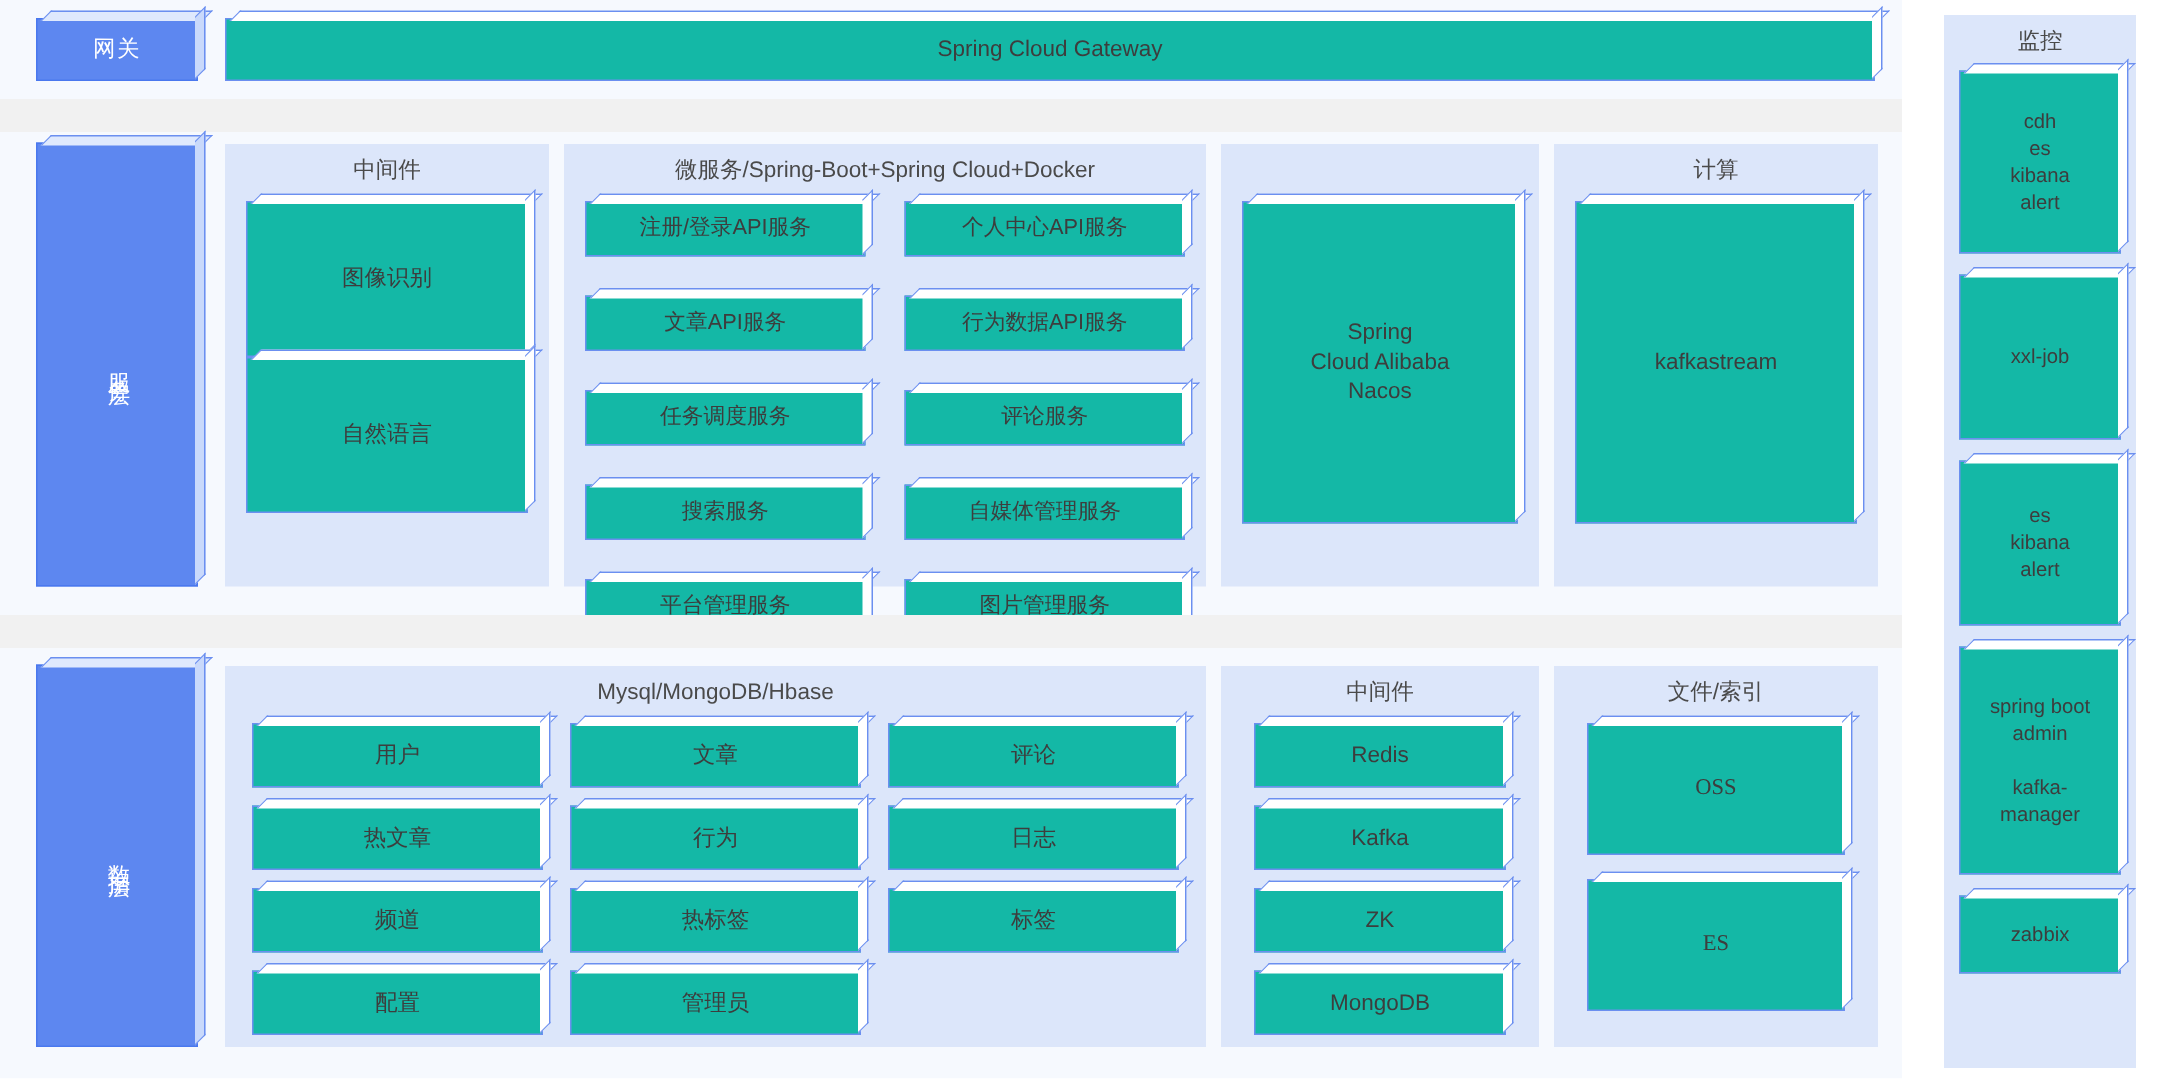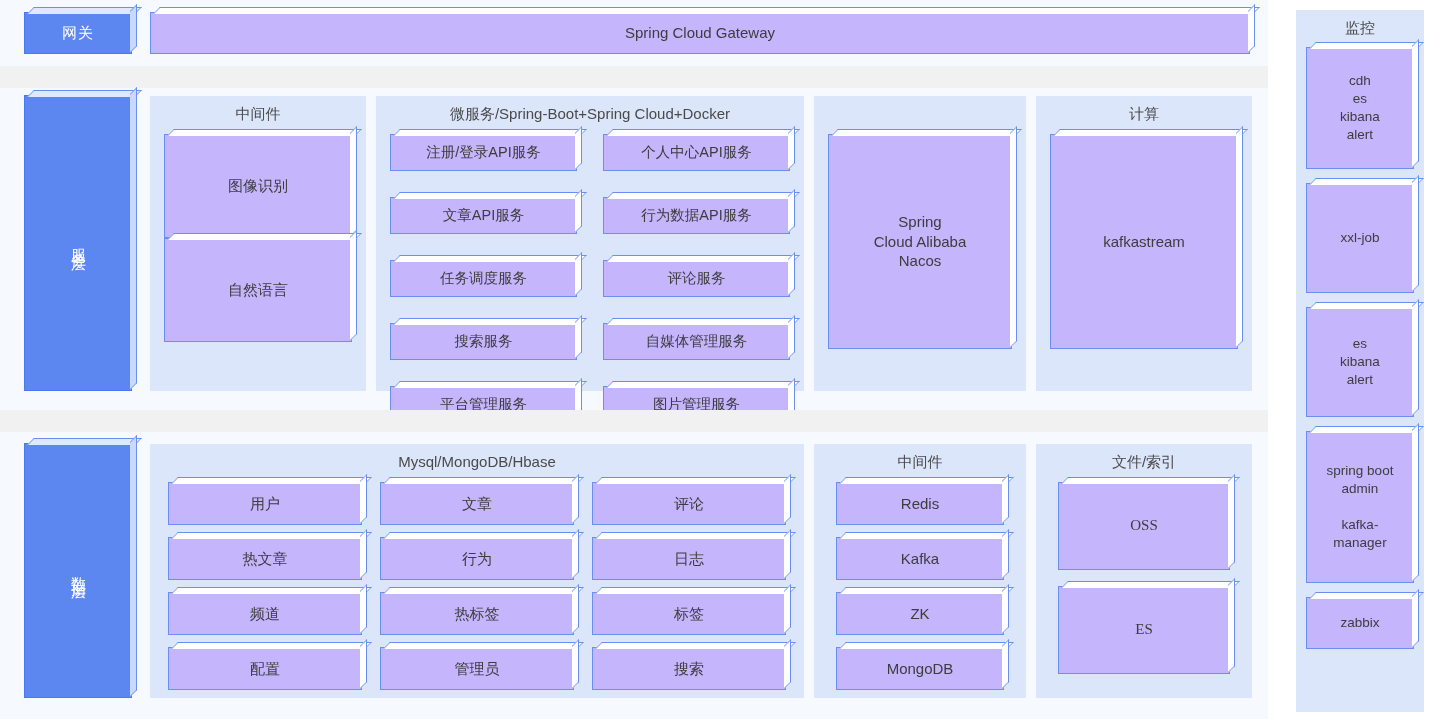--- a/index.html
+++ b/index.html
@@ -12,21 +12,21 @@
 
   
   #root { position: relative; width: 1440px; height: 719px; background:#ffffff;border-radius:25px; }
 
   .band          { position: absolute; left: 0; width: 1268px; background: #f6f9fe; }
   .gap-band      { position: absolute; left: 0; width: 1268px; background: #f1f1f1; }
 
   
   .cube {
     position: relative;
-    background: #c4b5fd;
+    background: #14b8a6;
     border: 1px solid #6b8ff0;
     display: flex; align-items: center; justify-content: center;
     text-align: center;
     color: #3d3d3d;
     line-height: 1.32;
   }
   
   .cube::before {
     content: "";
     position: absolute;
@@ -255,23 +255,20 @@
           </div>
         <div class="cube item-l">
           <span class="txt">标签</span>
           </div>
         <div class="cube item-l">
           <span class="txt">配置</span>
           </div>
         <div class="cube item-l">
           <span class="txt">管理员</span>
           </div>
-        <div class="cube item-l">
-          <span class="txt">搜索</span>
-          </div>
       </div>
     </div>
   </div>
 
   <div class="panel" style="left:814px; top:444px; width:212px; height:254px;">
     <div class="panel-title">中间件</div>
     <div class="panel-body" style="padding:0 22px 12px;">
       <div class="col1" style="gap:12px;">
         <div class="cube item-l">
           <span class="txt">Redis</span>

